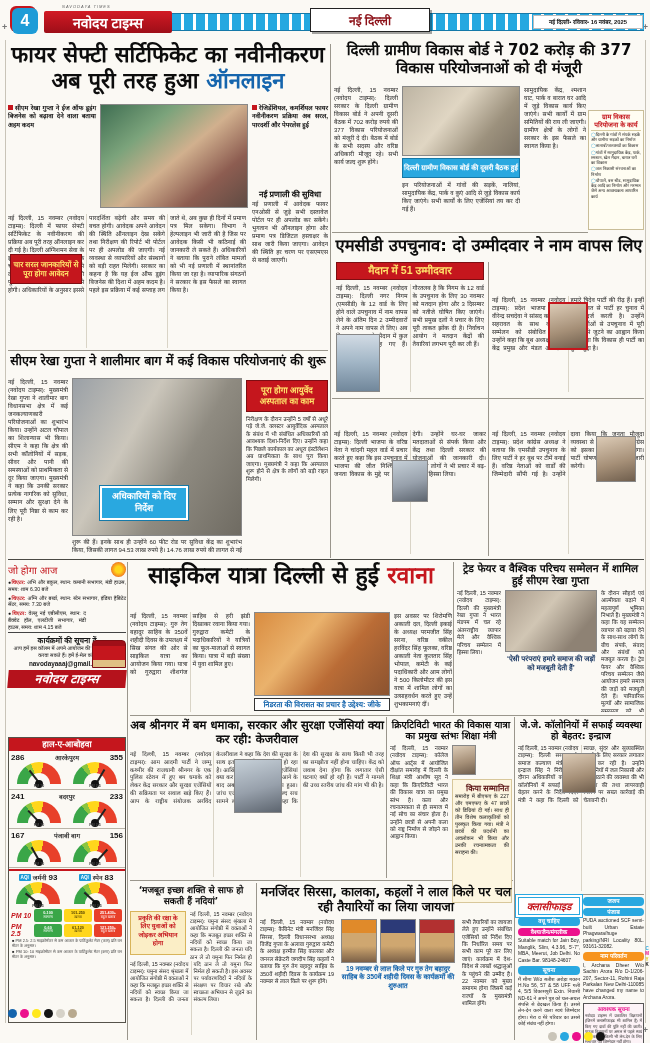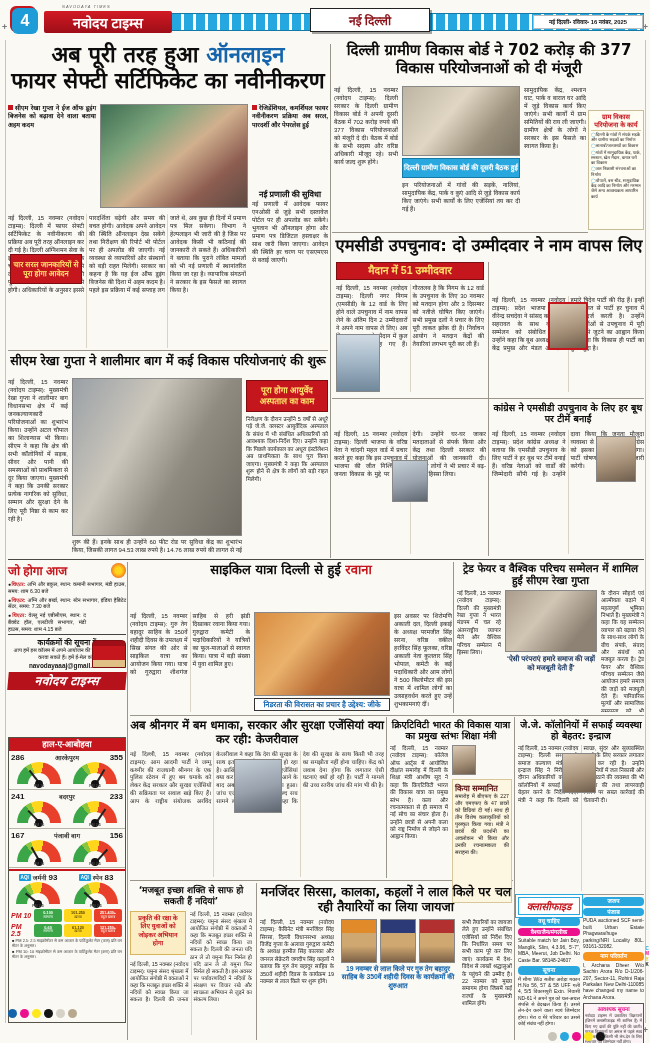--- a/index.html
+++ b/index.html
@@ -97,22 +97,22 @@
   <div class="r" style="left:127px;top:562px;width:1px;height:478px"></div>
   <div class="r" style="left:453px;top:562px;width:1px;height:151px"></div>
   <div class="r" style="left:130px;top:715px;width:514px;height:1px"></div>
   <div class="r" style="left:386px;top:717px;width:1px;height:161px"></div>
   <div class="r" style="left:514px;top:717px;width:1px;height:323px"></div>
   <div class="r" style="left:130px;top:880px;width:383px;height:1px"></div>
   <div class="r" style="left:256px;top:883px;width:1px;height:157px"></div>
   <div class="r" style="left:516px;top:894px;width:128px;height:1px"></div>
 
   <section class="abs" style="left:8px;top:42px;width:320px;height:308px">
+    <div class="hl" style="font-size:22px">फायर सेफ्टी सर्टिफिकेट का नवीनीकरण</div>
     <div class="hl" style="font-size:22px"><span>अब पूरी तरह हुआ</span> <span class="blue">ऑनलाइन</span></div>
-    <div class="hl" style="font-size:22px">फायर सेफ्टी सर्टिफिकेट का नवीनीकरण</div>
     <div class="abs bullet-block" style="left:0;top:62px;width:88px"><span class="sq"></span><span>सीएम रेखा गुप्ता ने ईज ऑफ डूइंग बिजनेस को बढ़ावा देने वाला बताया अहम कदम</span></div>
     <div class="abs photo p-fire" style="left:92px;top:62px;width:148px;height:104px"></div>
     <div class="abs bullet-block" style="left:244px;top:62px;width:76px"><span class="sq"></span><span>रेजिडेंशियल, कमर्शियल फायर नवीनीकरण प्रक्रिया अब सरल, पारदर्शी और पेपरलेस हुई</span></div>
     <div class="abs subhead" style="left:244px;top:146px;width:76px;text-align:center">नई प्रणाली की सुविधा</div>
     <div class="abs body-txt" style="left:244px;top:158px;width:76px;height:148px">नई प्रणाली में आवेदक फायर एनओसी से जुड़े सभी दस्तावेज पोर्टल पर ही अपलोड कर सकेंगे। भुगतान भी ऑनलाइन होगा और प्रमाण पत्र डिजिटल हस्ताक्षर के साथ जारी किया जाएगा। आवेदन की स्थिति हर चरण पर एसएमएस से बताई जाएगी।</div>
     <div class="abs body-txt c3" style="left:0;top:172px;width:238px;height:134px">नई दिल्ली, 15 नवम्बर (नवोदय टाइम्स): दिल्ली में फायर सेफ्टी सर्टिफिकेट के नवीनीकरण की प्रक्रिया अब पूरी तरह ऑनलाइन कर दी गई है। दिल्ली अग्निशमन सेवा के इस कदम से आवेदकों को दफ्तरों के चक्कर नहीं लगाने पड़ेंगे। आवेदन से लेकर प्रमाण पत्र जारी होने तक की पूरी प्रक्रिया पोर्टल के माध्यम से होगी। अधिकारियों के अनुसार इससे पारदर्शिता बढ़ेगी और समय की बचत होगी। आवेदक अपने आवेदन की स्थिति ऑनलाइन देख सकेंगे तथा निरीक्षण की रिपोर्ट भी पोर्टल पर ही अपलोड की जाएगी। नई व्यवस्था से व्यापारियों और संस्थानों को बड़ी राहत मिलेगी। सरकार का कहना है कि यह ईज ऑफ डूइंग बिजनेस की दिशा में अहम कदम है। पहले इस प्रक्रिया में कई सप्ताह लग जाते थे, अब कुछ ही दिनों में प्रमाण पत्र मिल सकेगा। विभाग ने हेल्पलाइन भी जारी की है जिस पर आवेदक किसी भी कठिनाई की जानकारी ले सकते हैं। अधिकारियों ने बताया कि पुराने लंबित मामलों को भी नई प्रणाली में स्थानांतरित किया जा रहा है। व्यापारिक संगठनों ने सरकार के इस फैसले का स्वागत किया है।</div>
     <div class="abs box-red" style="left:2px;top:212px;width:72px;height:30px;font-size:7.5px;padding:2px">चार सरल जानकारियों से पूरा होगा आवेदन</div>
   </section>
 
   <section class="abs" style="left:334px;top:42px;width:310px;height:188px">
@@ -140,37 +140,37 @@
     <div class="abs photo p-bldg" style="left:2px;top:98px;width:44px;height:58px"></div>
     <div class="abs body-txt c2" style="left:158px;top:60px;width:152px;height:96px">नई दिल्ली, 15 नवम्बर (नवोदय टाइम्स): प्रदेश भाजपा अध्यक्ष वीरेन्द्र सचदेवा ने सांसद कमलजीत सहरावत के साथ कार्यकर्ता सम्मेलन को संबोधित किया। उन्होंने कहा कि बूथ अध्यक्ष, शक्ति केंद्र प्रमुख और मंडल अध्यक्ष - हमारे त्रिदेव पार्टी की रीढ़ हैं। इन्हीं की मेहनत से पार्टी हर चुनाव में जीत दर्ज करती है। उन्होंने कार्यकर्ताओं से उपचुनाव में पूरी ताकत से जुटने का आह्वान किया और कहा कि विकास ही पार्टी का मुख्य मुद्दा है।</div>
     <div class="abs photo p-port" style="left:214px;top:66px;width:40px;height:48px;border:2px solid #c5161d"></div>
   </section>
 
   <section class="abs" style="left:334px;top:402px;width:152px;height:154px">
     <div class="abs body-txt c2" style="left:0;top:28px;width:152px;height:124px">नई दिल्ली, 15 नवम्बर (नवोदय टाइम्स): दिल्ली भाजपा के वरिष्ठ नेता ने चांदनी महल वार्ड में प्रचार करते हुए कहा कि इस उपचुनाव में भाजपा की जीत निश्चित है। जनता विकास के मुद्दे पर ही वोट देगी। उन्होंने घर-घर जाकर मतदाताओं से संपर्क किया और केंद्र तथा दिल्ली सरकार की योजनाओं की जानकारी दी। स्थानीय लोगों ने भी प्रचार में बढ़-चढ़कर हिस्सा लिया।</div>
     <div class="abs photo p-port2" style="left:58px;top:58px;width:36px;height:42px"></div>
   </section>
   <section class="abs" style="left:492px;top:402px;width:152px;height:154px">
-    <div class="hl" style="font-size:9.5px">कांग्रेस ने एमसीडी उपचुनाव के लिए हर बूथ पर टीमें बनाईं</div>
     <div class="abs body-txt c2" style="left:0;top:28px;width:152px;height:124px">नई दिल्ली, 15 नवम्बर (नवोदय टाइम्स): प्रदेश कांग्रेस अध्यक्ष ने बताया कि एमसीडी उपचुनाव के लिए पार्टी ने हर बूथ पर टीमें बनाई हैं। वरिष्ठ नेताओं को वार्डों की जिम्मेदारी सौंपी गई है। उन्होंने दावा किया कि जनता मौजूदा व्यवस्था से नाराज है और कांग्रेस को इसका सीधा लाभ मिलेगा। पार्टी घोषणा पत्र भी जल्द जारी करेगी।</div>
     <div class="abs photo p-port" style="left:104px;top:34px;width:40px;height:46px"></div>
   </section>
 
   <section class="abs" style="left:8px;top:354px;width:320px;height:202px">
     <div class="hl" style="font-size:12.5px">सीएम रेखा गुप्ता ने शालीमार बाग में कई विकास परियोजनाएं की शुरू</div>
     <div class="abs body-txt" style="left:0;top:24px;width:60px;height:176px">नई दिल्ली, 15 नवम्बर (नवोदय टाइम्स): मुख्यमंत्री रेखा गुप्ता ने शालीमार बाग विधानसभा क्षेत्र में कई जनकल्याणकारी परियोजनाओं का शुभारंभ किया। उन्होंने अटल चौपाल का शिलान्यास भी किया। सीएम ने कहा कि क्षेत्र की सभी कॉलोनियों में सड़क, सीवर और पानी की समस्याओं को प्राथमिकता से दूर किया जाएगा। मुख्यमंत्री ने कहा कि उनकी सरकार प्रत्येक नागरिक को सुविधा, सम्मान और सुरक्षा देने के लिए पूरी निष्ठा से काम कर रही है।</div>
     <div class="abs photo p-street" style="left:64px;top:24px;width:170px;height:158px"></div>
+    <div class="abs box-cyan" style="left:92px;top:132px;width:88px;height:34px;font-size:9px;border:2px solid #fff;box-shadow:0 0 0 1px #1579a8">अधिकारियों को दिए निर्देश</div>
     <div class="abs body-txt" style="left:64px;top:184px;width:170px;height:16px">शुरू की हैं। इनके साथ ही उन्होंने 60 फीट रोड पर सुविधा केंद्र का शुभारंभ किया, जिसकी लागत 94.53 लाख रुपये है। 14.76 लाख रुपये की लागत से नई पेयजल पाइपलाइनों का भी शुभारंभ किया गया। मुख्यमंत्री ने गलियों, नालियों और सड़कों के विकास कार्यों की शुरुआत की, जिनकी अनुमानित लागत 51 लाख रुपये है। इसके बाद उन्होंने अन्य कई मोहल्लों का दौरा किया और निवासियों की समस्याएं सुनीं।</div>
     <div class="abs box-red" style="left:238px;top:26px;width:82px;height:32px;font-size:8.5px;padding:2px">पूरा होगा आयुर्वेद अस्पताल का काम</div>
     <div class="abs body-txt" style="left:238px;top:62px;width:82px;height:138px;font-size:5.6px">निरीक्षण के दौरान उन्होंने 5 वर्षों से अधूरे पड़े जे.जे. क्लस्टर आयुर्वेदिक अस्पताल के संबंध में भी संबंधित अधिकारियों को आवश्यक दिशा-निर्देश दिए। उन्होंने कहा कि पिछले कार्यकाल का अधूरा इंस्टॉलेशन अब प्राथमिकता के साथ पूरा किया जाएगा। मुख्यमंत्री ने कहा कि अस्पताल शुरू होने से क्षेत्र के लोगों को बड़ी राहत मिलेगी।</div>
   </section>
 
   <section class="abs" style="left:8px;top:562px;width:118px;height:172px">
     <div style="display:flex;align-items:center;justify-content:space-between">
-      <span style="color:#c5161d;font-weight:bold;font-size:12px">जो होगा आज</span>
+      <span style="color:#c5161d;font-weight:normal;font-size:10px">जो होगा आज</span>
       <span style="width:15px;height:15px;border-radius:50%;background:radial-gradient(circle,#ffd61c 30%,#f7941e 60%,#c5161d 100%);display:inline-block"></span>
     </div>
     <div class="ev-item">●<b>थिएटर:</b> <span>अभि और बकुल, स्थान: कमानी सभागार, मंडी हाउस, समय: शाम 6.30 बजे</span></div>
     <div class="ev-item">●<b>थिएटर:</b> <span>अग्नि और बर्खा, स्थान: स्टेन सभागार, इंडिया हैबिटेट सेंटर, समय: 7.30 बजे</span></div>
     <div class="ev-item" style="width:78px">●<b>थिएटर:</b> <span>वेल्लू नई एबीसीएस, स्थान: द बैंक्वेट हॉल, एलटीजी सभागार, मंडी हाउस, समय: शाम 4.15 बजे</span></div>
     <div class="abs" style="right:0;top:78px;width:34px;height:28px;background:linear-gradient(180deg,#a00f18 0 18%,#c5161d 18% 72%,#e0c084 72%);border-radius:4px 4px 0 0;border:1px solid #7e0d12"></div>
     <div style="border-top:1px solid #444;margin-top:2px;padding-top:2px;text-align:center;font-weight:bold;font-size:7.6px">कार्यक्रमों की सूचना दें</div>
     <div style="font-size:5.2px;text-align:center;line-height:1.3">आप हमें इस कॉलम में अपने आयोजन की सूचना प्रकाशित करवा सकते हैं। हमें ई-मेल करें-</div>
     <div style="font-size:6.4px;font-weight:bold;text-align:center;margin-top:1px">navodayaaaj@gmail.com</div>
     <div class="logo-red" style="margin-top:3px;height:18px;font-size:12px;line-height:18px">नवोदय टाइम्स</div>
@@ -301,21 +301,21 @@
       <span class="chip c-red">
           <b>121-250+</b>
           <span>बहुत खराब</span>
         </span>
     </div>
     <div class="wx-note">■ PM 2.5: 2.5 माइक्रोमीटर से कम आकार के पार्टिकुलेट मैटर (कण) प्रति घन मीटर के अनुसार।</div>
     <div class="wx-note">■ PM 10: 10 माइक्रोमीटर से कम आकार के पार्टिकुलेट मैटर (कण) प्रति घन मीटर के अनुसार।</div>
   </section>
 
   <section class="abs" style="left:130px;top:562px;width:322px;height:151px">
-    <div class="hl" style="font-size:13px"><span>साइकिल यात्रा दिल्ली से हुई</span> <span class="red-t">रवाना</span></div>
+    <div class="hl" style="font-size:23px"><span>साइकिल यात्रा दिल्ली से हुई</span> <span class="red-t">रवाना</span></div>
     <div class="abs body-txt c2" style="left:0;top:50px;width:120px;height:100px">नई दिल्ली, 15 नवम्बर (नवोदय टाइम्स): गुरु तेग बहादुर साहिब के 350वें शहीदी दिवस के उपलक्ष्य में सिख संगत की ओर से साइकिल यात्रा का आयोजन किया गया। यात्रा को गुरुद्वारा शीशगंज साहिब से हरी झंडी दिखाकर रवाना किया गया। गुरुद्वारा कमेटी के पदाधिकारियों ने यात्रियों का फूल-मालाओं से स्वागत किया। यात्रा में बड़ी संख्या में युवा शामिल हुए।</div>
     <div class="abs photo p-cycle" style="left:124px;top:50px;width:136px;height:84px"></div>
     <div class="abs cap-blue" style="left:124px;top:136px;width:136px;font-size:7.4px;background:#fff;border:1px solid #333;padding:1px">निडरता की विरासत का प्रचार है उद्देश्य: जीके</div>
     <div class="abs body-txt" style="left:264px;top:50px;width:58px;height:100px">इस अवसर पर शिरोमणि अकाली दल, दिल्ली इकाई के अध्यक्ष परमजीत सिंह सरना, वरिष्ठ वकील हरविंदर सिंह फूलका, वरिष्ठ अकाली नेता कुलतार सिंह भोपाल, कमेटी के कई पदाधिकारी और आम लोगों ने 500 किलोमीटर की इस यात्रा में शामिल लोगों का उत्साहवर्धन करते हुए उन्हें शुभकामनाएं दीं।</div>
   </section>
 
   <section class="abs" style="left:457px;top:562px;width:187px;height:151px">
     <div class="hl" style="font-size:10.5px">ट्रेड फेयर व वैश्विक परिचय सम्मेलन में शामिल हुईं सीएम रेखा गुप्ता</div>
     <div class="abs body-txt" style="left:0;top:28px;width:44px;height:122px;font-size:5.5px">नई दिल्ली, 15 नवम्बर (नवोदय टाइम्स): दिल्ली की मुख्यमंत्री रेखा गुप्ता ने भारत मंडपम में चल रहे अंतरराष्ट्रीय व्यापार मेले और वैश्विक परिचय सम्मेलन में हिस्सा लिया।</div>
     <div class="abs photo p-trade" style="left:48px;top:28px;width:92px;height:62px"></div>
@@ -327,21 +327,21 @@
     <div class="hl" style="font-size:11.5px">अब श्रीनगर में बम धमाका, सरकार और सुरक्षा एजेंसियां क्या कर रही: केजरीवाल</div>
     <div class="abs body-txt c3" style="left:0;top:32px;width:254px;height:126px;font-size:5.8px">नई दिल्ली, 15 नवम्बर (नवोदय टाइम्स): आम आदमी पार्टी ने जम्मू कश्मीर की राजधानी श्रीनगर के एक पुलिस स्टेशन में हुए बम धमाके को लेकर केंद्र सरकार और सुरक्षा एजेंसियों की सक्रियता पर सवाल खड़े किए हैं। आप के राष्ट्रीय संयोजक अरविंद केजरीवाल ने कहा कि देश की सुरक्षा के साथ इतना बड़ा खिलवाड़ कैसे हो रहा है। आखिर सरकार और सुरक्षा एजेंसियां क्या कर रही हैं? मामला सामने आने के बाद अब श्रीनगर में यह धमाका हुआ। जांच एजेंसियों को जल्द से जल्द सच सामने लाना चाहिए। उन्होंने कहा कि देश की सुरक्षा के साथ किसी भी तरह का समझौता नहीं होना चाहिए। केंद्र को जवाब देना होगा कि लगातार ऐसी घटनाएं क्यों हो रही हैं। पार्टी ने मामले की उच्च स्तरीय जांच की मांग भी की है।</div>
     <div class="abs photo p-port2" style="left:104px;top:40px;width:48px;height:54px"></div>
   </section>
 
   <section class="abs" style="left:390px;top:719px;width:122px;height:186px">
     <div class="hl" style="font-size:9.5px">क्रिएटिविटी भारत की विकास यात्रा का प्रमुख स्तंभः शिक्षा मंत्री</div>
     <div class="abs body-txt" style="left:0;top:26px;width:58px;height:158px;font-size:5.5px">नई दिल्ली, 15 नवम्बर (नवोदय टाइम्स): कॉलेज ऑफ आर्ट्स में आयोजित दीक्षांत समारोह में दिल्ली के शिक्षा मंत्री आशीष सूद ने कहा कि क्रिएटिविटी भारत की विकास यात्रा का प्रमुख स्तंभ है। कला और रचनात्मकता से ही समाज में नई सोच का संचार होता है। उन्होंने छात्रों से अपनी कला को राष्ट्र निर्माण से जोड़ने का आह्वान किया।</div>
     <div class="abs photo p-port" style="left:62px;top:26px;width:24px;height:30px"></div>
     <div class="abs" style="left:62px;top:60px;width:60px;height:124px;background:#fdf6e1;border:1px solid #d8c79a;padding:2px">
-      <div style="font-weight:bold;font-size:8px;text-align:left;color:#5a1111">किया सम्मानित</div>
+      <div style="font-weight:bold;font-size:8px;text-align:right;color:#5a1111">किया सम्मानित</div>
       <div class="body-txt" style="font-size:5.2px;height:104px">समारोह में बीएफए के 227 और एमएफए के 47 छात्रों को डिग्रियां दी गईं। साथ ही तीन विशेष कलाकृतियों को पुरस्कृत किया गया। मंत्री ने छात्रों की प्रदर्शनी का अवलोकन भी किया और उनकी रचनात्मकता की सराहना की।</div>
     </div>
   </section>
 
   <section class="abs" style="left:518px;top:719px;width:126px;height:172px">
     <div class="hl" style="font-size:9.5px">जे.जे. कॉलोनियों में सफाई व्यवस्था हो बेहतर: इन्द्राज</div>
     <div class="abs body-txt c2" style="left:0;top:26px;width:126px;height:146px;font-size:5.5px">नई दिल्ली, 15 नवम्बर (नवोदय टाइम्स): दिल्ली सरकार के समाज कल्याण मंत्री रवींद्र इन्द्राज सिंह ने निरीक्षण के दौरान अधिकारियों को जे.जे. कॉलोनियों में सफाई व्यवस्था बेहतर करने के निर्देश दिए। मंत्री ने कहा कि दिल्ली को स्वच्छ, सुंदर और सुव्यवस्थित बनाने के लिए सरकार लगातार काम कर रही है। उन्होंने कॉलोनियों में जल निकासी और कूड़ा उठाने की व्यवस्था की भी समीक्षा की तथा लापरवाही मिलने पर सख्त कार्रवाई की चेतावनी दी।</div>
     <div class="abs photo p-port" style="left:44px;top:34px;width:34px;height:40px"></div>
   </section>
 

